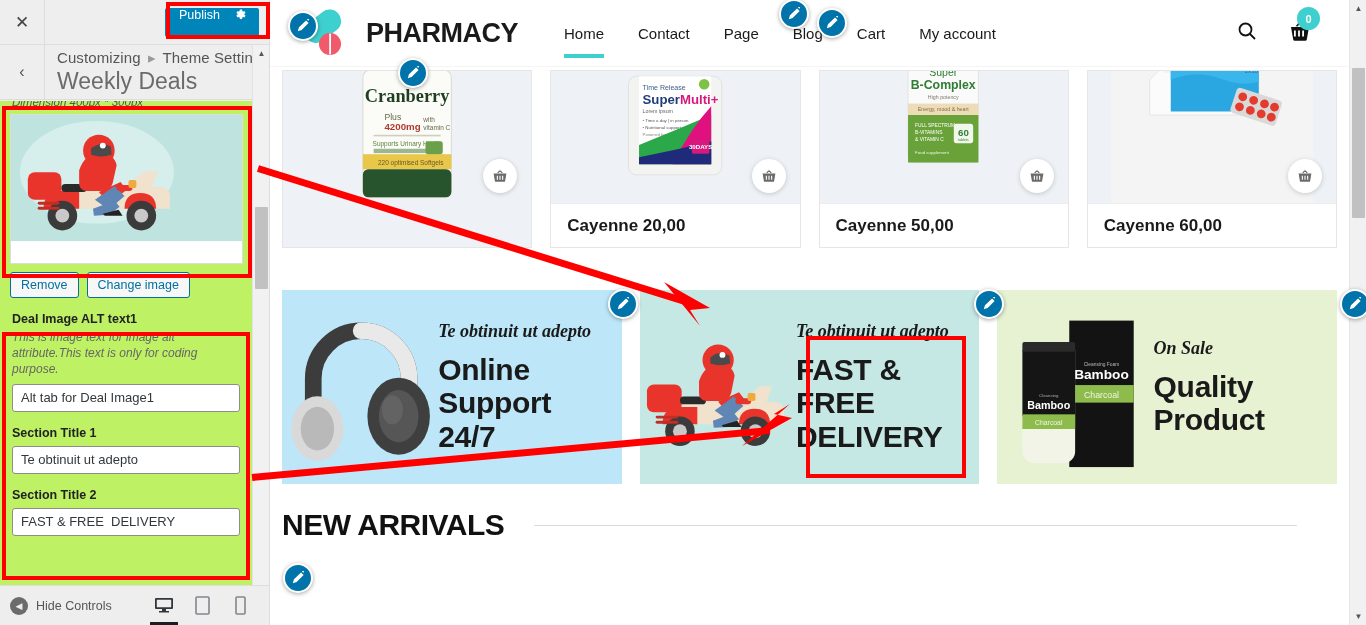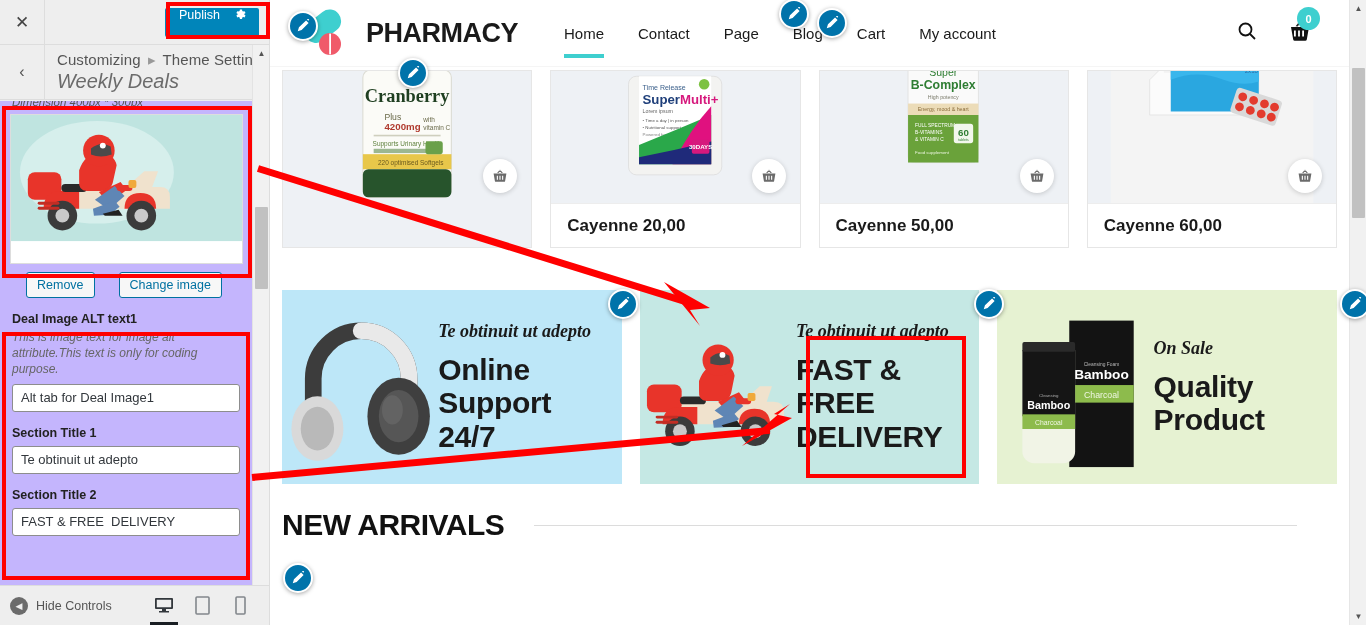--- a/index.html
+++ b/index.html
@@ -38,41 +38,41 @@
     display: flex; align-items: center;
   }
   .cz-back {
     width: 45px; align-self: stretch; display: flex; align-items: center;
     justify-content: center; font-size: 16px; color: #555; cursor: pointer;
     border-right: 1px solid #ddd;
   }
   .cz-titles { padding-left: 12px; }
   .cz-crumb { font-size: 15px; color: #555; letter-spacing: .1px; }
   .cz-crumb .sep { color: #999; padding: 0 3px; }
-  .cz-title { font-size: 20px; color: #6b6b6b; font-weight: 400; margin-top: 1px; font-style: italic; }
+  .cz-title { font-size: 23px; color: #6b6b6b; font-weight: 400; margin-top: 1px; }
 
   .cz-body {
     position: absolute; top: 101px; left: 0; width: 270px; height: 500px;
-    background: #c4b5fd; overflow: hidden;
+    background: #bef264; overflow: hidden;
   }
   .cz-scrollpane { position: absolute; left: 0; top: 0; width: 253px; height: 500px; }
 
   .cz-dim-note {
     font-size: 11.5px; color: #555; font-style: italic;
     padding: 0 12px; margin-top: -5px; height: 14px; overflow: hidden;
   }
   .cz-image-box {
     margin: 4px 10px 0 10px; background: #fff; border: 1px solid #ddd;
     height: 150px; overflow: hidden; position: relative;
   }
   .cz-btnrow { display: flex; gap: 8px; padding: 8px 10px 0 10px; }
   .cz-btn {
     background: #f7f7f7; border: 1px solid #0071a1; color: #0071a1;
     border-radius: 3px; height: 26px; padding: 0 10px; font-size: 12.5px;
-    cursor: pointer; font-family: "Liberation Sans", sans-serif; margin-left: 16px;
+    cursor: pointer; font-family: "Liberation Sans", sans-serif;
   }
 
   .cz-field { padding: 0 12px; margin-top: 14px; }
   .cz-label { font-size: 12.5px; color: #222; font-weight: 600; }
   .cz-desc { font-size: 12px; color: #666; font-style: italic; line-height: 1.35; margin-top: 3px; }
   .cz-input {
     display: block; width: 228px; height: 28px; margin-top: 6px;
     border: 1px solid #8d8d8d; border-radius: 3px; padding: 0 8px;
     font-size: 13px; color: #32373c; background: #fff;
     font-family: "Liberation Sans", sans-serif;

